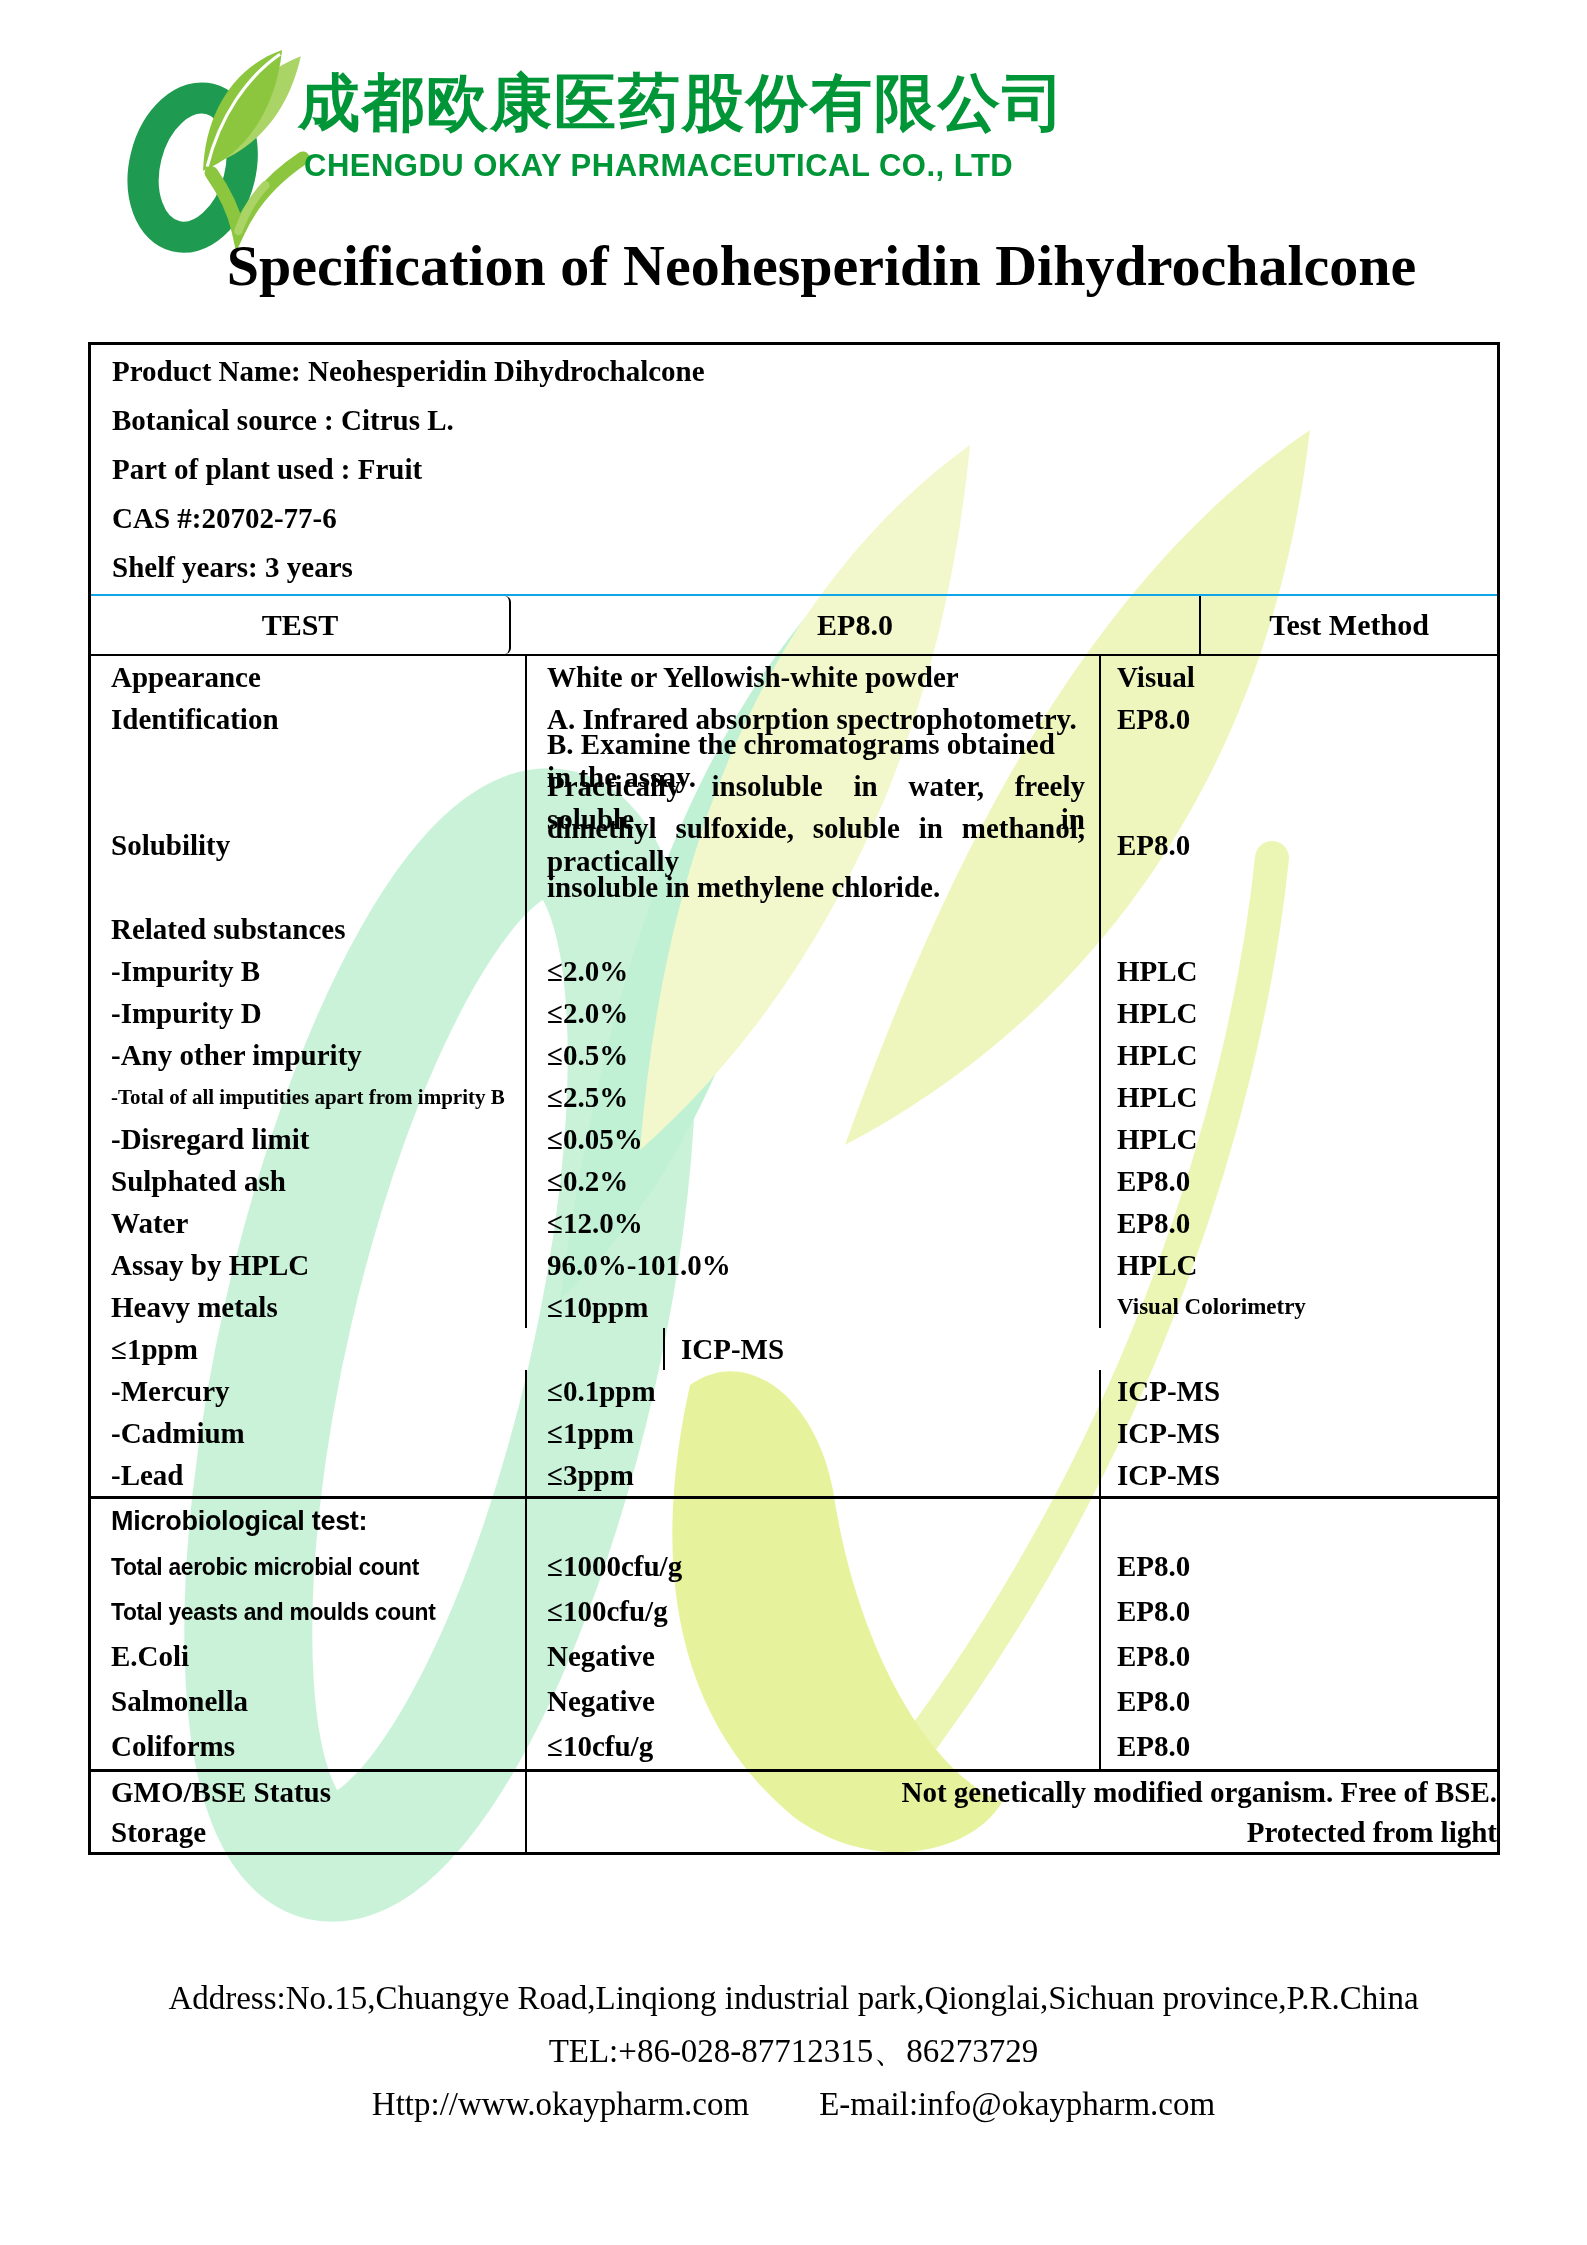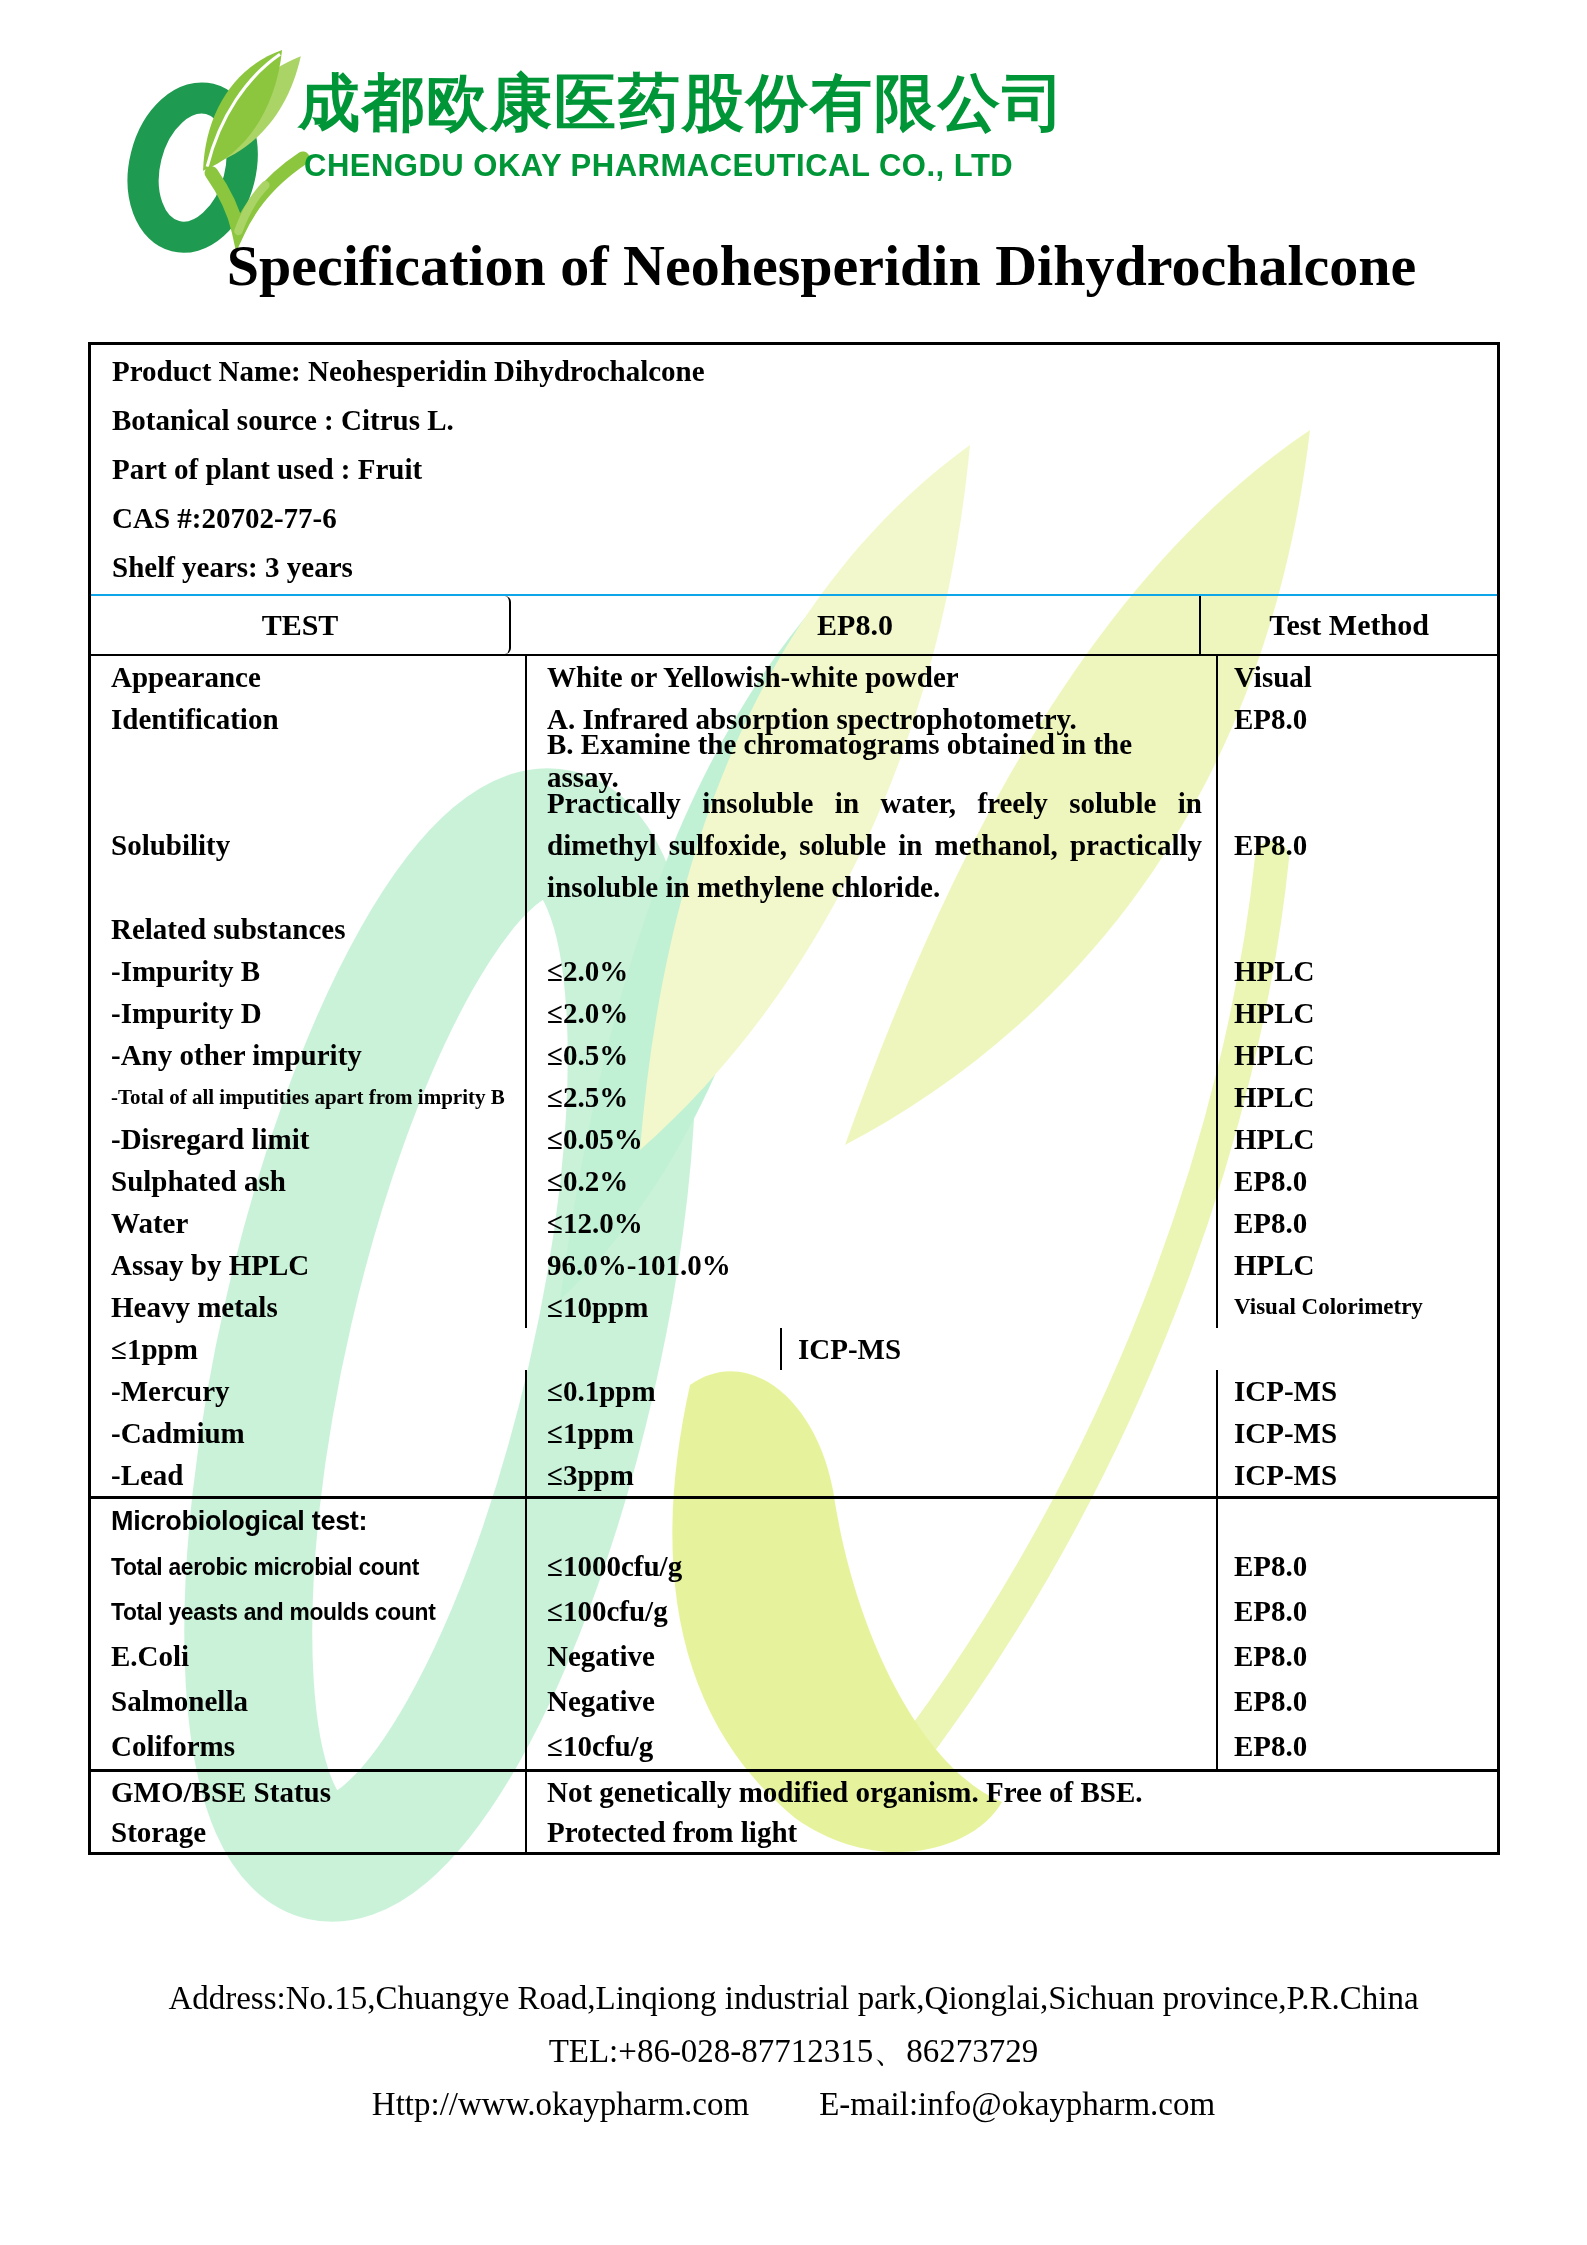--- a/index.html
+++ b/index.html
@@ -27,23 +27,23 @@
   .hc2{width:690px;border-right:2px solid #000;}
   .hc3{flex:1;}
   .sec-main{border-bottom:3px solid #000;}
   .sec-micro{border-bottom:3px solid #000;}
   .trow{display:flex;font-weight:bold;font-size:29px;}
   .sec-main .trow{height:42px;}
   .sec-micro .trow{height:45px;}
   .sec-final .trow{height:40px;}
   .cell{display:flex;align-items:center;box-sizing:border-box;overflow:visible;}
   .c1{width:436px;border-right:2px solid #000;padding-left:20px;}
-  .c2{width:691px;border-right:2px solid #000;padding-left:20px;padding-right:14px;}
+  .c2{width:574px;border-right:2px solid #000;padding-left:20px;padding-right:14px;}
   .c3{flex:1;padding-left:16px;}
-  .cspan{flex:1;padding-left:20px;}
+  .cspan{flex:1;padding-left:20px;justify-content:flex-end;}
   .small{font-size:21px;}
   .smallm{font-size:23px;}
   .sans{font-family:"Liberation Sans",sans-serif;font-size:27px;letter-spacing:-0.3px;}
   .sans-sm{font-family:"Liberation Sans",sans-serif;font-size:24px;display:inline-block;
            transform:scaleX(0.95);transform-origin:left center;letter-spacing:-0.3px;}
   .justify span{display:block;width:100%;text-align:justify;text-align-last:justify;}
 
   
   .footer{position:absolute;left:0;top:1972px;width:100%;text-align:center;font-size:33px;line-height:53px;}
   .footer .gap{display:inline-block;width:70px;}

